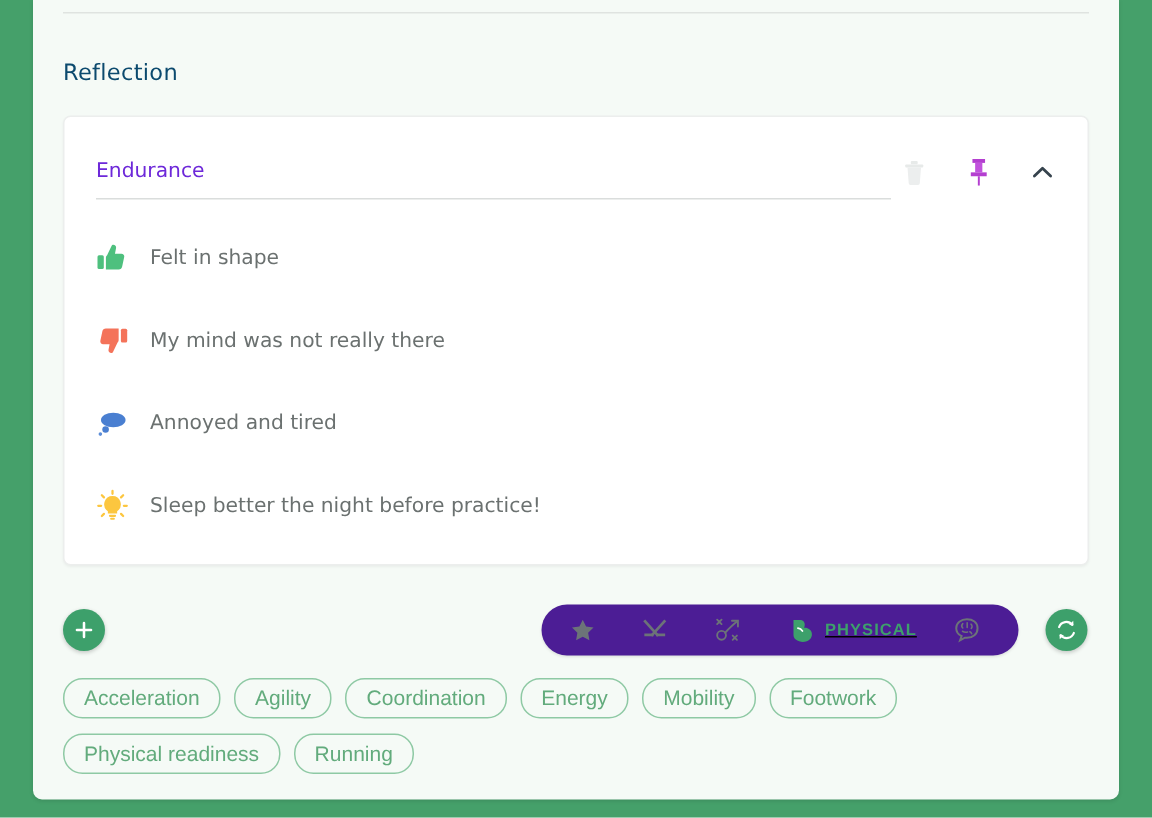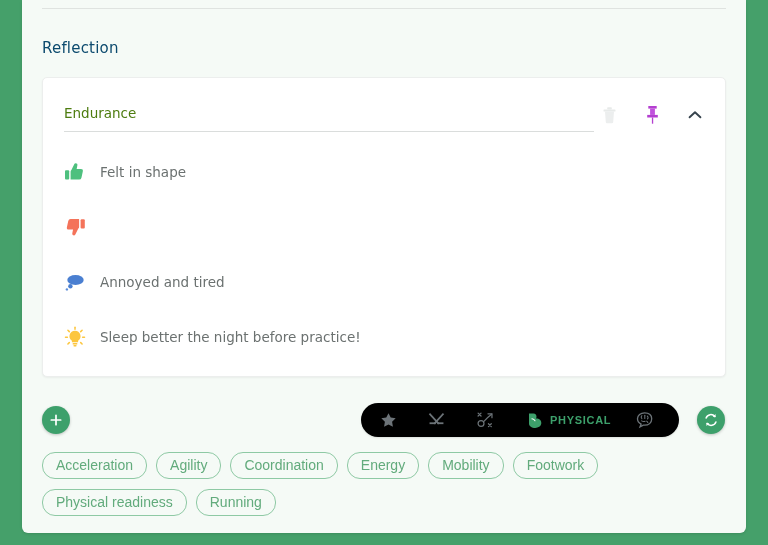--- a/index.html
+++ b/index.html
@@ -57,21 +57,21 @@
     left: 21px; top: 25px;
     width: 530px;
   }
   .title-input {
     width: 100%;
     border: none;
     border-bottom: 1px solid #dadddc;
     outline: none;
     font-family: "DejaVu Sans", sans-serif;
     font-size: 13.5px;
-    color: #4d7c0f;
+    color: #6d28d9;
     padding: 0 0 10px 0;
     background: transparent;
   }
 
   .head-actions {
     position: absolute;
     right: 19px; top: 26px;
     display: flex;
     align-items: center;
     gap: 21px;
@@ -115,26 +115,27 @@
     display: flex; align-items: center; justify-content: center;
     box-shadow: 0 1px 3px rgba(0,0,0,0.22);
   }
   .fab-add { left: 20px; top: 406px; }
   .fab-sync { left: 675px; top: 406px; }
 
   .toolbar-pill {
     position: absolute;
     left: 339px; top: 403px;
     height: 34px;
-    background: #000000;
+    background: #4c1d95;
     border-radius: 18px;
     display: flex;
     align-items: center;
     padding: 0 7px;
     box-shadow: 0 1px 2px rgba(0,0,0,0.10);
+    text-decoration: underline;
   }
   .tool-btn {
     background: none; border: none; cursor: pointer;
     height: 34px;
     display: flex; align-items: center; justify-content: center;
     padding: 0 12px;
     gap: 6px;
   }
   .tool-label {
     font-size: 11px;
@@ -219,20 +220,21 @@
         <span class="refl-text">Felt in shape</span>
       </div>
 
       <div class="refl-row">
         <span class="refl-icon">
           <svg width="22" height="20" viewBox="0 0 22 20">
             <rect x="16.6" y="2.2" width="4.2" height="9.2" rx="1" fill="#f4735a"></rect>
             <path d="M15.1 2h-8.5A2.4 2.4 0 0 0 4.25 3.9L2.9 10.2a1.9 1.9 0 0 0 1.85 2.3h4.3l-0.7 3.6a1.9 1.9 0 0 0 1.85 2.3c0.5 0 0.95-0.3 1.15-0.78l2.95-6.12a2 2 0 0 0 0.8-1.6z" fill="#f4735a"></path>
           </svg>
         </span>
+        <span class="refl-text">My mind was not really there</span>
       </div>
 
       <div class="refl-row">
         <span class="refl-icon">
           <svg width="22" height="20" viewBox="0 0 22 20">
             <ellipse cx="11.5" cy="8" rx="8.2" ry="4.9" fill="#4a7fd1"></ellipse>
             <circle cx="6.4" cy="14.3" r="2.2" fill="#4a7fd1"></circle>
             <circle cx="2.9" cy="17.4" r="1.2" fill="#5d8ed8"></circle>
           </svg>
         </span>

